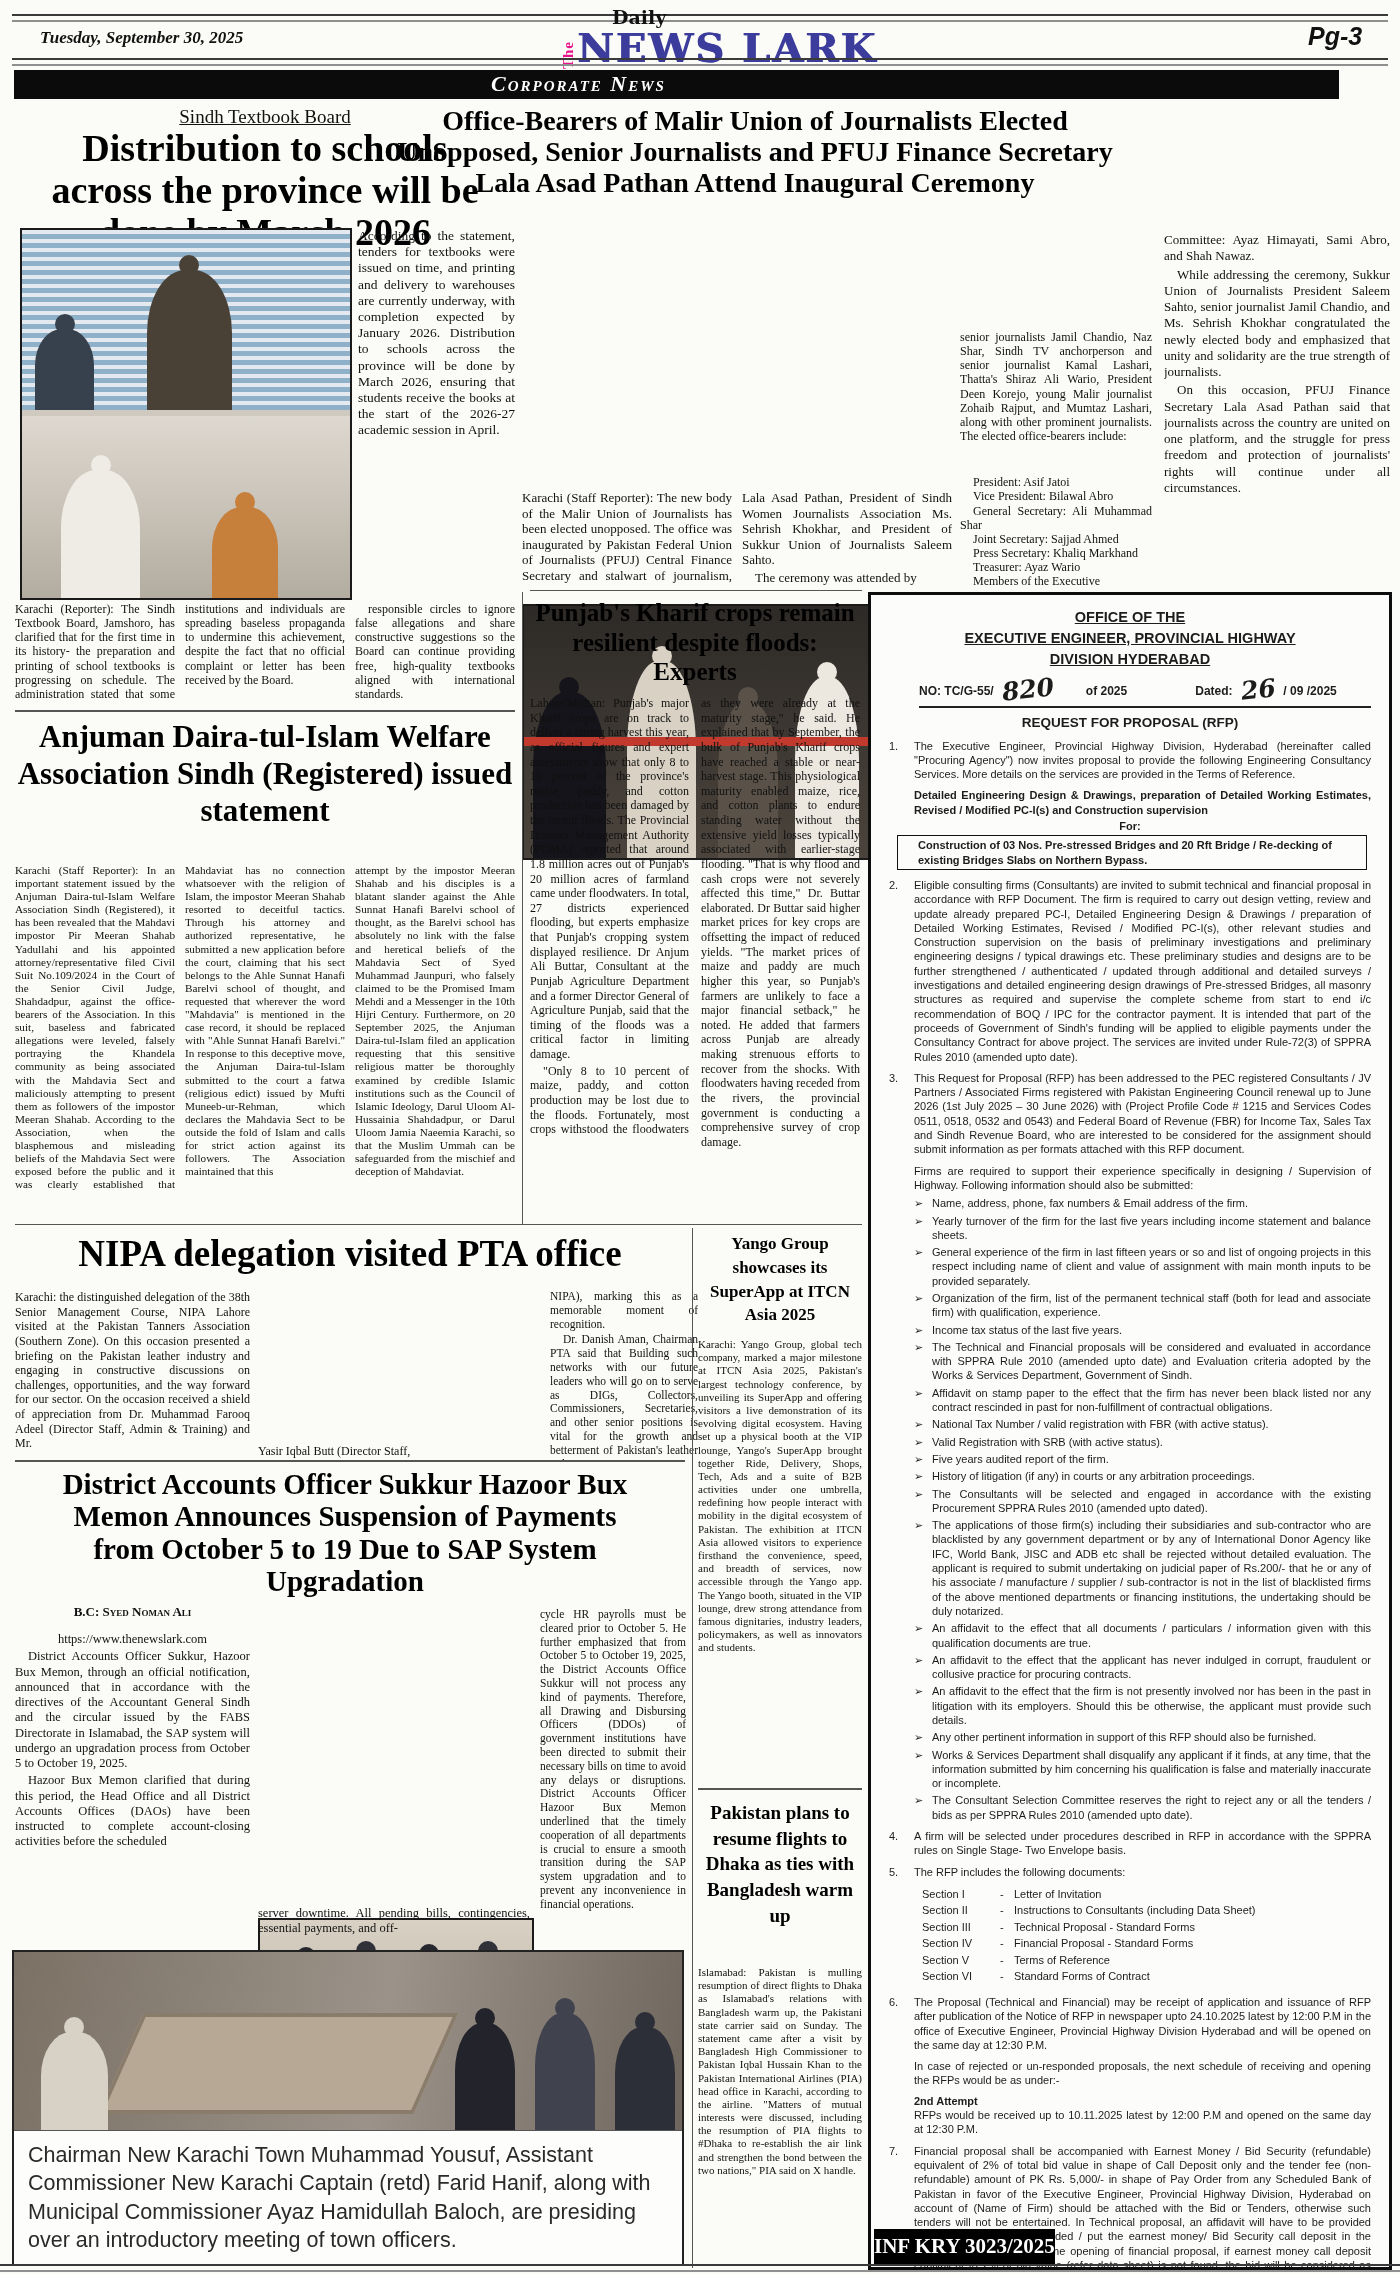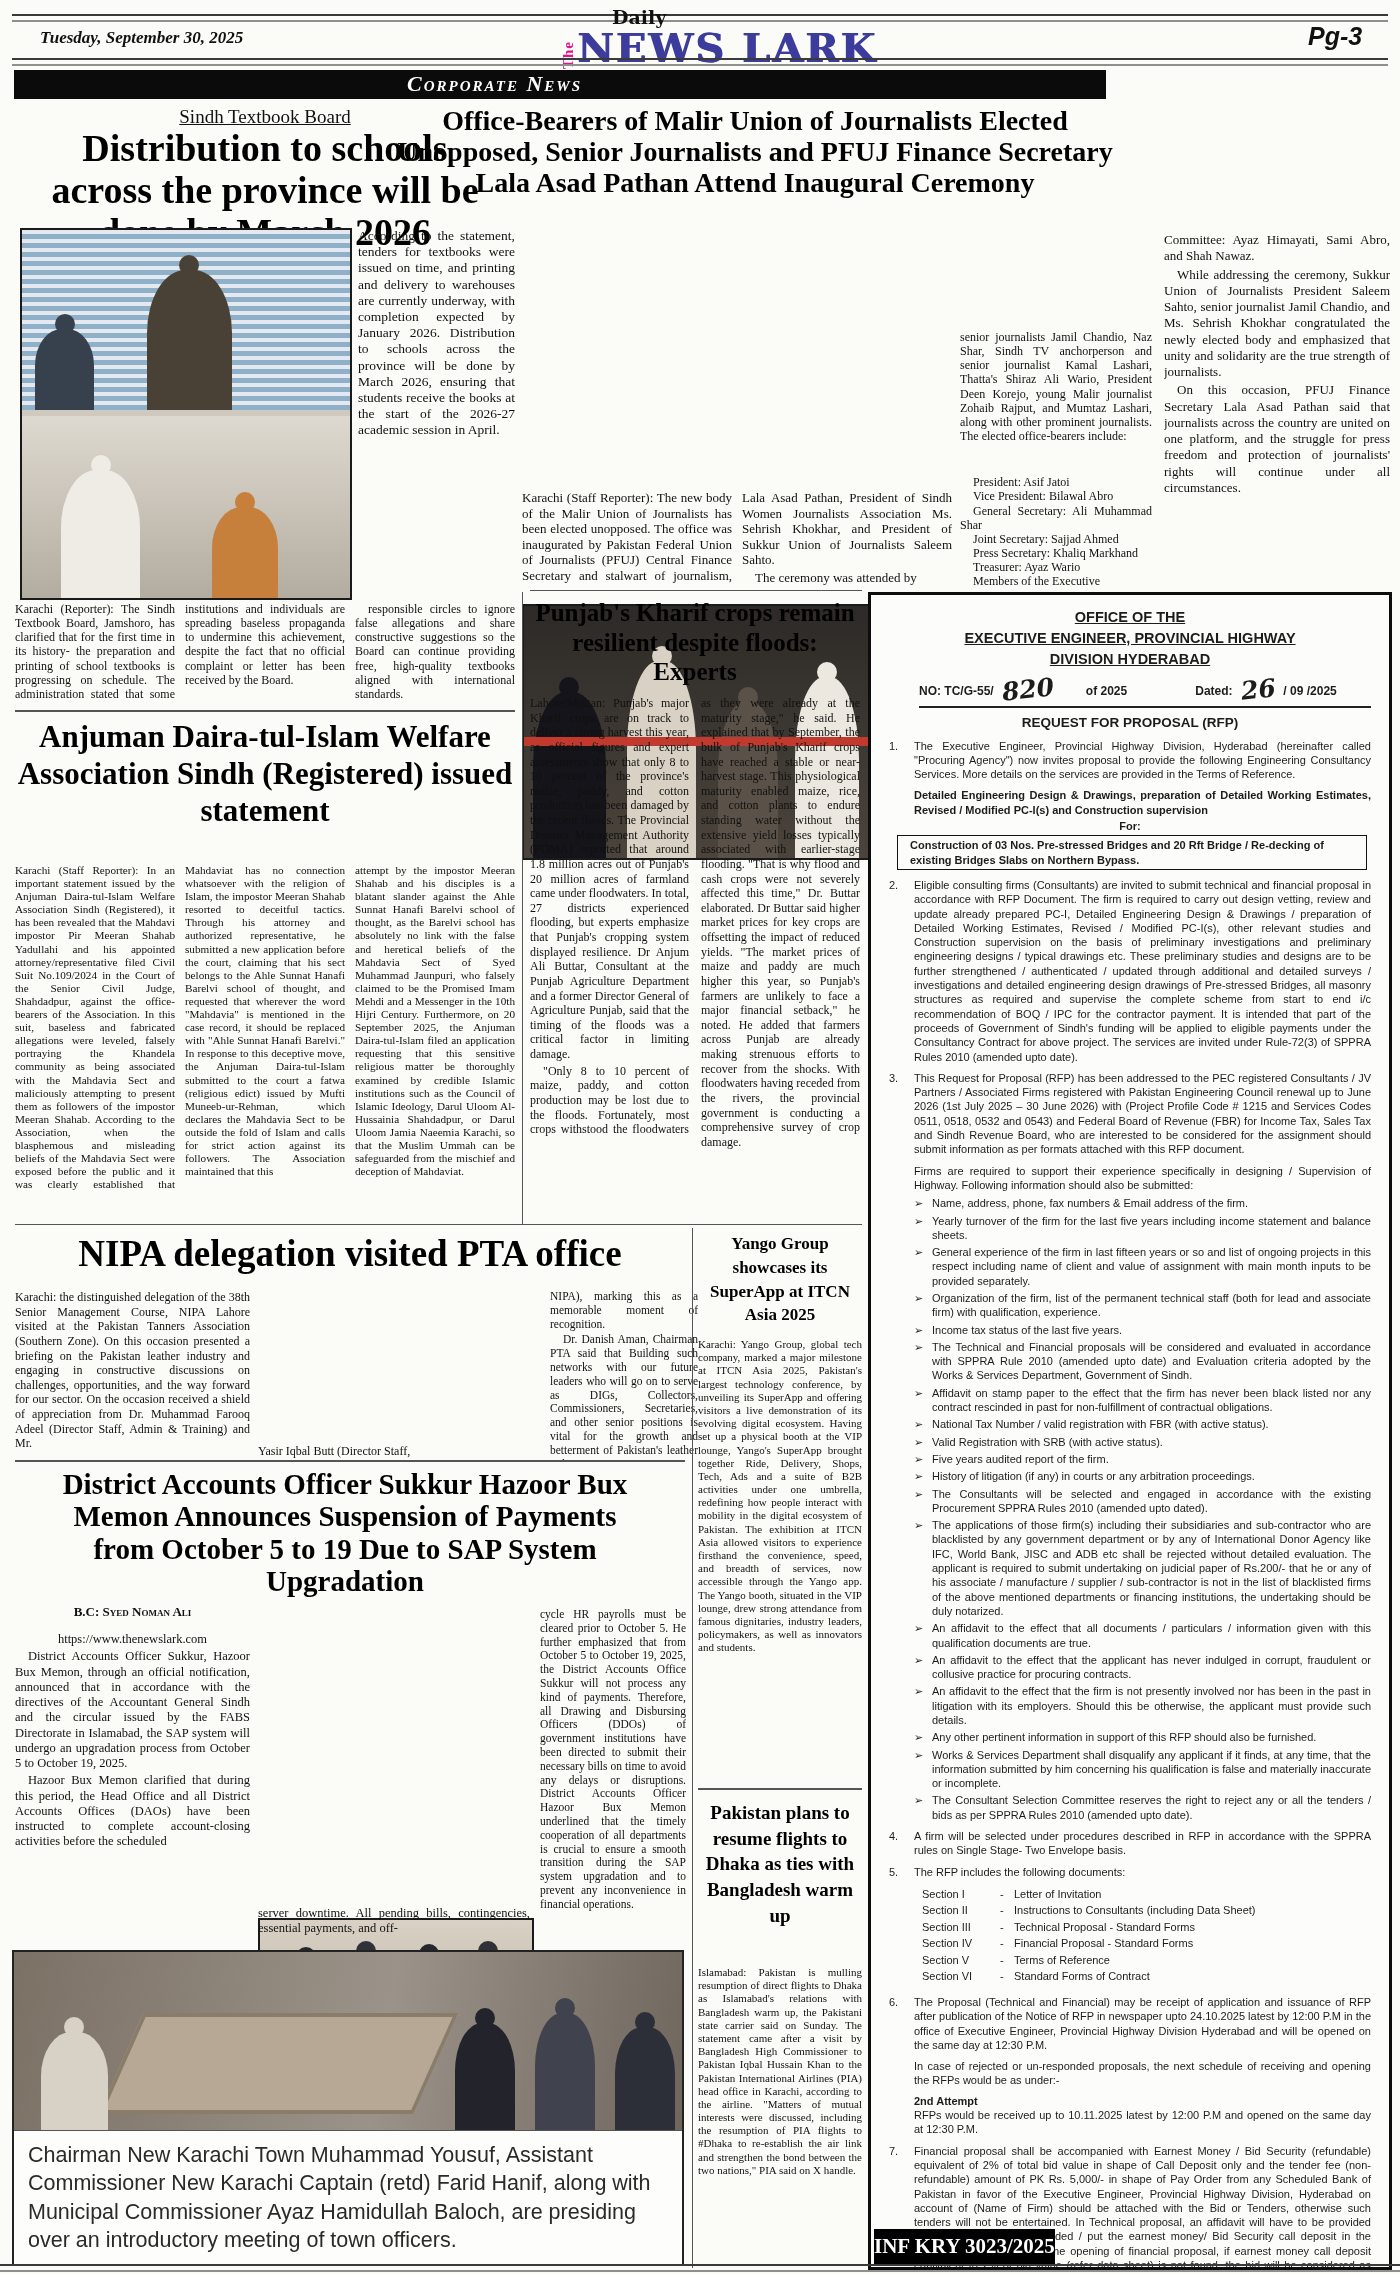--- a/index.html
+++ b/index.html
@@ -42,21 +42,21 @@
   <div class="abs" style="left:40px;top:28px;font-style:italic;font-weight:bold;font-size:17px;">Tuesday, September 30, 2025</div>
   <div class="abs" style="left:560px;top:6px;width:340px;">
     <div style="font-weight:bold;font-size:19px;margin-left:52px;font-family:'DejaVu Serif',serif;">Daily</div>
     <div style="display:flex;align-items:center;margin-top:-4px;">
       <span style="writing-mode:vertical-rl;transform:rotate(180deg);color:#e6148c;font-weight:bold;font-size:15px;height:42px;letter-spacing:1px;">The</span>
       <span style="font-family:'DejaVu Serif',serif;font-weight:bold;font-size:40px;color:#3c3c9c;letter-spacing:2px;text-shadow:1px 0 #3c3c9c;">NEWS LARK</span>
     </div>
   </div>
   <div class="abs capser" style="left:1308px;top:22px;font-weight:bold;font-style:italic;font-size:25px;">Pg-3</div>
   <div class="abs drule" style="left:12px;top:58px;width:1376px;"></div>
-  <div class="abs banner" style="left:14px;top:70px;width:1092px;height:29px;">
+  <div class="abs banner" style="left:14px;top:70px;width:1325px;height:29px;">
     <span style="position:absolute;left:36%;top:1px;">Corporate News</span>
   </div>
 
   <div class="abs kicker" style="left:15px;top:106px;width:500px;font-size:19px;">Sindh Textbook Board</div>
   <div class="abs hl" style="left:40px;top:128px;width:450px;font-size:38px;line-height:1.1;">Distribution to schools across the province will be done by March 2026</div>
   <div class="abs ph" style="left:20px;top:228px;width:328px;height:368px;background:#cfc9bf;">
     <div style="position:absolute;left:0;top:0;width:100%;height:49%;background:repeating-linear-gradient(0deg,#8fb0c9 0 5px,#e3e9ef 5px 9px);">
       <div class="p1" style="left:38%;width:26%;height:78%;background:#4a4136;"></div>
       <div class="p1" style="left:4%;width:18%;height:45%;background:#37404d;"></div>
     </div>
@@ -132,21 +132,21 @@
       <span class="hand">26</span>
       <span>/  09  /2025</span>
     </div>
     <div class="ctr" style="font-weight:bold;font-size:13.5px;margin:6px 0;">REQUEST FOR PROPOSAL (RFP)</div>
     <div class="item">
         <span class="no">1.</span>
         <span>The Executive Engineer, Provincial Highway Division, Hyderabad (hereinafter called "Procuring Agency") now invites proposal to provide the following Engineering Consultancy Services. More details on the services are provided in the Terms of Reference.</span>
       </div>
     <div style="font-weight:bold;margin:6px 0 2px 25px;text-align:justify;">Detailed Engineering Design &amp; Drawings, preparation of Detailed Working Estimates, Revised / Modified PC-I(s) and Construction supervision</div>
     <div class="ctr" style="font-weight:bold;">For:</div>
-    <div style="border:1.5px solid #111;padding:2px 12px;margin:2px 4px 8px 8px;font-weight:bold;">Construction of 03 Nos. Pre-stressed Bridges and 20 Rft Bridge / Re-decking of existing Bridges Slabs on Northern Bypass.</div>
+    <div style="border:1.5px solid #111;padding:2px 20px;margin:2px 4px 8px 8px;font-weight:bold;">Construction of 03 Nos. Pre-stressed Bridges and 20 Rft Bridge / Re-decking of existing Bridges Slabs on Northern Bypass.</div>
     <div class="item">
         <span class="no">2.</span>
         <span>Eligible consulting firms (Consultants) are invited to submit technical and financial proposal in accordance with RFP Document. The firm is required to carry out design vetting, review and update already prepared PC-I, Detailed Engineering Design &amp; Drawings / preparation of Detailed Working Estimates, Revised / Modified PC-I(s), other relevant studies and Construction supervision on the basis of preliminary investigations and preliminary engineering designs / typical drawings etc. These preliminary studies and designs are to be further strengthened / authenticated / updated through additional and detailed surveys / investigations and detailed engineering design drawings of Pre-stressed Bridges, all masonry structures as required and supervise the complete scheme from start to end i/c recommendation of BOQ / IPC for the contractor payment. It is intended that part of the proceeds of Government of Sindh's funding will be applied to eligible payments under the Consultancy Contract for above project. The services are invited under Rule-72(3) of SPPRA Rules 2010 (amended upto date).</span>
       </div>
     <div class="item">
         <span class="no">3.</span>
         <span>This Request for Proposal (RFP) has been addressed to the PEC registered Consultants / JV Partners / Associated Firms registered with Pakistan Engineering Council renewal up to June 2026 (1st July 2025 – 30 June 2026) with (Project Profile Code # 1215 and Services Codes 0511, 0518, 0532 and 0543) and Federal Board of Revenue (FBR) for Income Tax, Sales Tax and Sindh Revenue Board, who are interested to be considered for the assignment should submit information as per formats attached with this RFP document.</span>
       </div>
     <div style="margin:6px 0 4px 25px;text-align:justify;">Firms are required to support their experience specifically in designing / Supervision of Highway. Following information should also be submitted:</div>
     <div style="margin-left:25px;">

